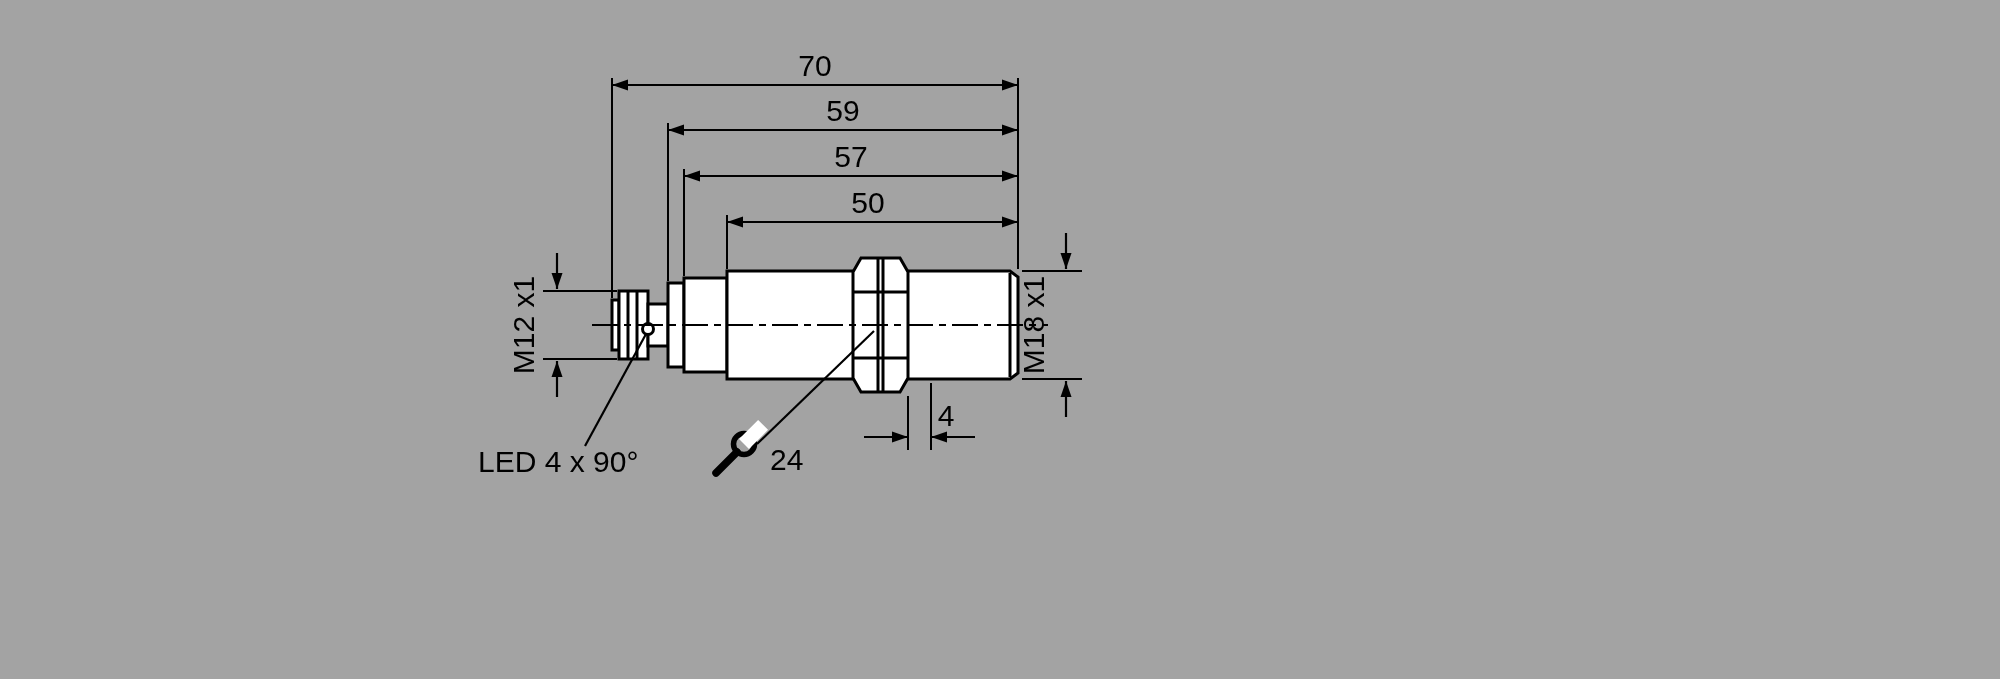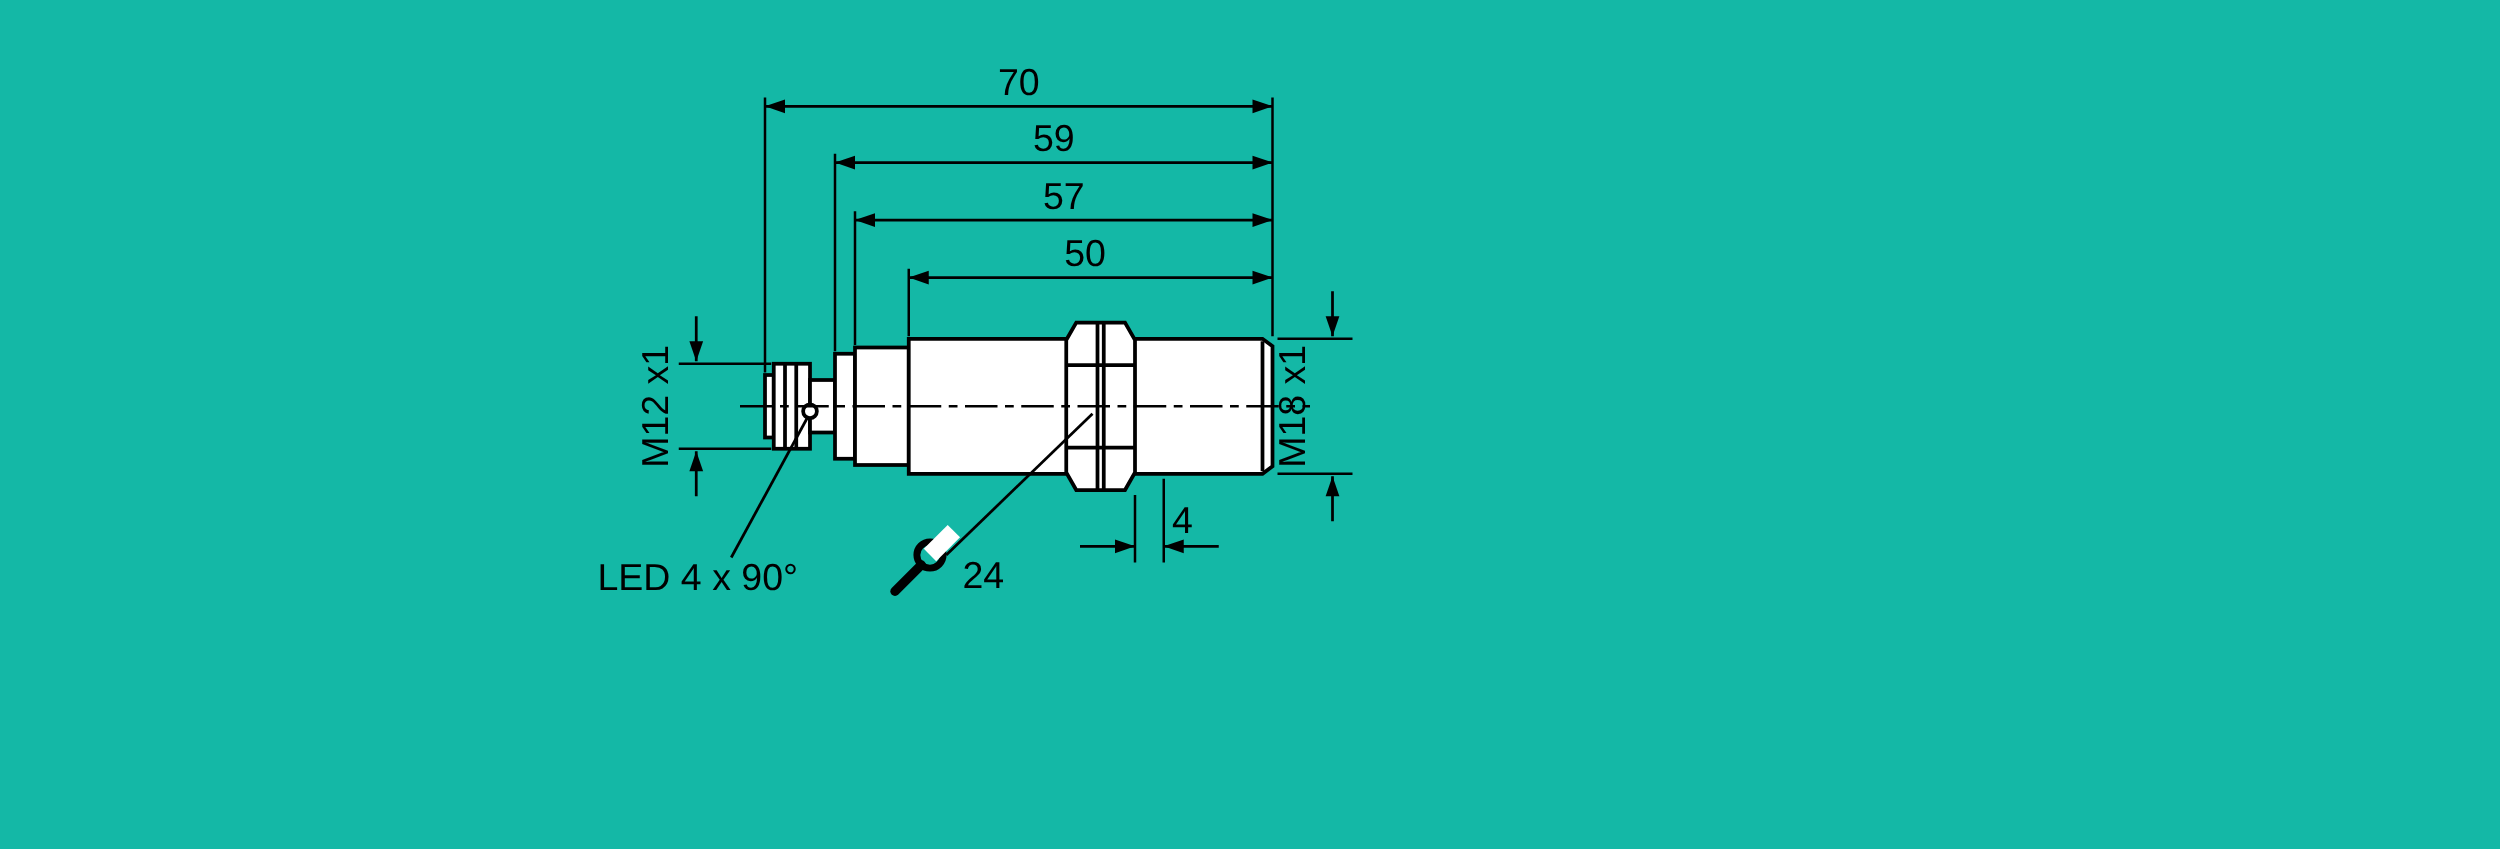--- a/index.html
+++ b/index.html
@@ -1,16 +1,16 @@
 <!DOCTYPE html>
 <html><head>
 <meta charset="utf-8">
 <style>
   html,body{margin:0;padding:0;background:#ffffff;}
-  .stage{width:2000px;height:679px;position:relative;background:#14b8a6;overflow:hidden;}
+  .stage{width:2000px;height:679px;position:relative;background:#a3a3a3;overflow:hidden;}
   svg{display:block;}
   .part{fill:#ffffff;stroke:#000000;stroke-width:3;stroke-linejoin:miter;}
   .edge{stroke:#000000;stroke-width:3;fill:none;}
   .dim{stroke:#000000;stroke-width:2.2;fill:none;}
   .ext{stroke:#000000;stroke-width:2;fill:none;}
   .center{stroke:#000000;stroke-width:2;fill:none;stroke-dasharray:26 6 7 6;}
   .leader{stroke:#000000;stroke-width:2.2;fill:none;}
   .t{font-family:"Liberation Sans","DejaVu Sans",sans-serif;font-size:30px;fill:#000000;}
   .wrench-stroke{stroke:#000000;fill:none;}
 </style>

